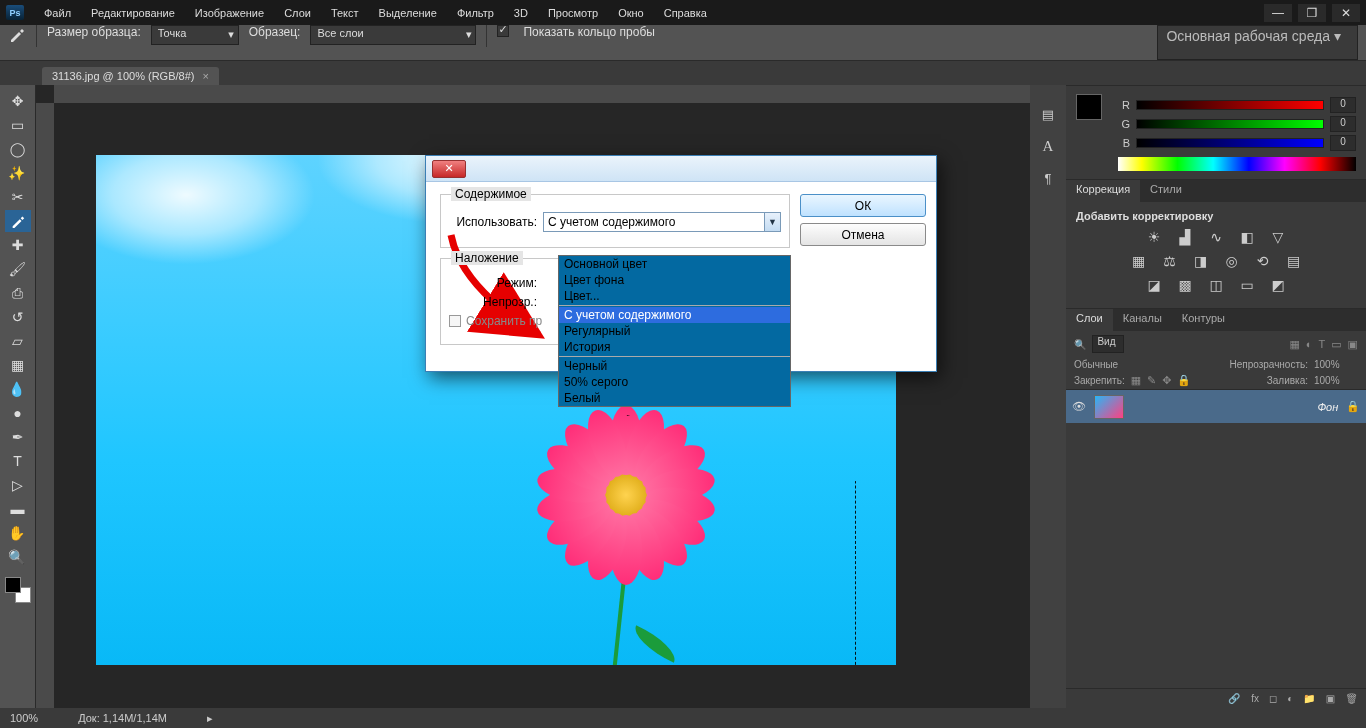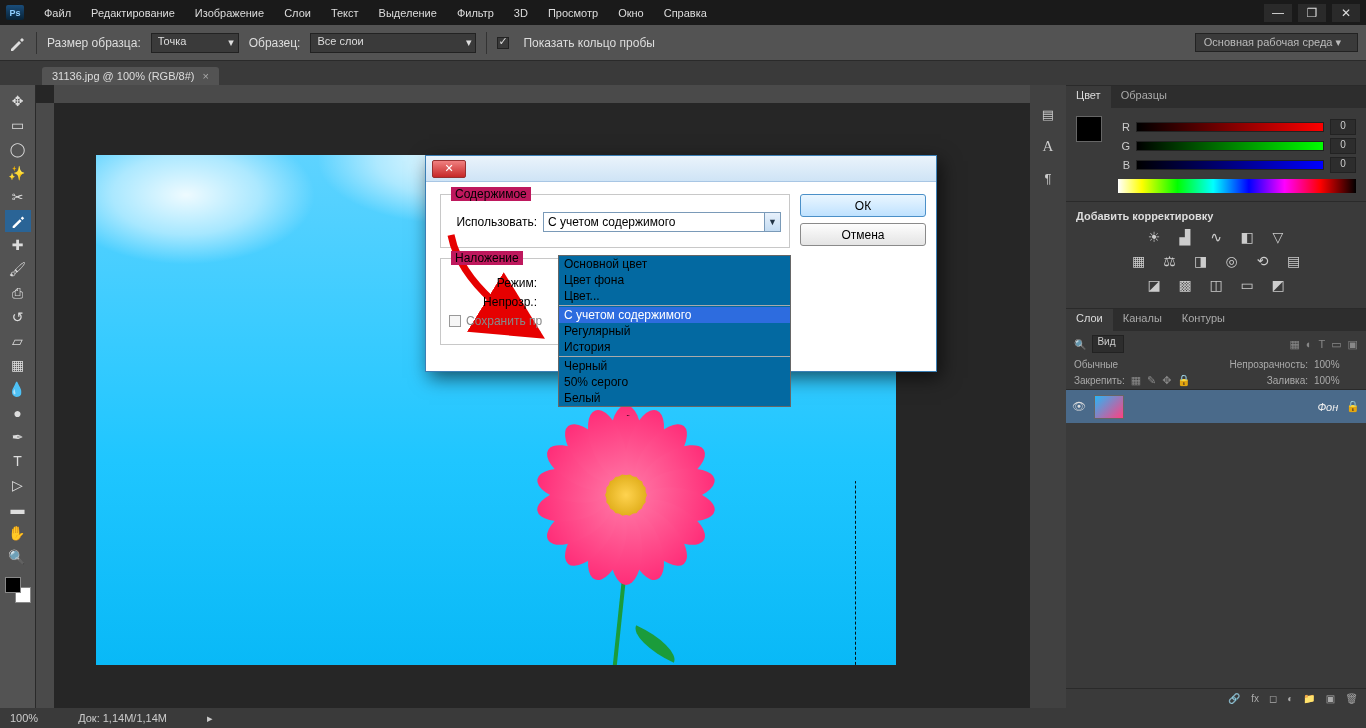--- a/index.html
+++ b/index.html
@@ -7,27 +7,27 @@
 
 
 .titlebar { height: 25px; background: #1a1a1a; display: flex; align-items: center; padding: 0 6px; }
 .ps-logo { width: 18px; height: 15px; background: linear-gradient(#1a4d7a,#082236); border-radius: 2px; color: #8fcfff; font-size: 9px; font-weight: bold; display: flex; align-items: center; justify-content: center; margin-right: 10px; }
 .menu { display: flex; gap: 0; }
 .menu span { padding: 4px 10px; color: #ddd; cursor: default; }
 .winctrl { margin-left: auto; display: flex; gap: 6px; }
 .winbtn { width: 28px; height: 18px; background: #2a2a2a; color: #ddd; display:flex; align-items:center; justify-content:center; font-size:12px; }
 
 
-.optbar { height: 36px; background: #535353; border-bottom: 1px solid #2a2a2a; display: flex; align-items: center; padding: 0 8px; gap: 10px; }
+.optbar { height: 36px; background: #535353; border-bottom: 1px solid #2a2a2a; display: flex; padding: 0 8px; gap: 10px; }
 .tool-icon-box { width: 18px; height: 18px; }
 .optlabel { color: #ddd; font-size: 12px; }
 .optselect { background: #3a3a3a; border: 1px solid #222; color: #ddd; height: 20px; padding: 1px 18px 1px 6px; font-size: 11px; position:relative; }
 .optcheck { width:12px; height:12px; background:#3a3a3a; border:1px solid #222; display:inline-block; margin-right:4px; position:relative;}
 .optcheck::after{content:"✓"; position:absolute; top:-3px; left:0; color:#ddd; font-size:11px;}
-.workspace-select { margin-left:auto; background:#3a3a3a; border:1px solid #222; padding:2px 16px 2px 8px; color:#bbb; font-size:11px; }
+.workspace-select { margin-left:auto; background:#3a3a3a; border:1px solid #222; padding:2px 16px 2px 8px; color:#bbb; font-size:14px; }
 
 
 .doctabs { height: 24px; background: #3a3a3a; display:flex; align-items:flex-end; padding-left: 42px;}
 .doctab { background:#535353; padding:3px 10px; color:#ddd; font-size:11px; border-top-left-radius:3px; border-top-right-radius:3px; display:flex; align-items:center; gap:8px;}
 .doctab .x { color:#aaa; }
 
 
 .main { position:absolute; top:85px; left:0; right:0; bottom:20px; display:flex; }
 .toolbar { width: 36px; background:#535353; display:flex; flex-direction:column; padding-top:4px; border-right:1px solid #2a2a2a;}
 .tool { width:26px; height:22px; margin:1px auto; display:flex; align-items:center; justify-content:center; color:#ddd; font-size:14px; position:relative;}
@@ -103,21 +103,21 @@
 .dialog { position:absolute; left:425px; top:155px; width:512px; background:#fff; border:1px solid #3b7fb5; box-shadow: 4px 6px 18px rgba(0,0,0,0.6); font-family: Tahoma; color:#000; font-size:12px;}
 .dlg-title { background: linear-gradient(#eaf3fb,#cfe4f6); height:26px; display:flex; align-items:center; padding:0 6px; border-bottom:1px solid #a8c6e4;}
 .dlg-title span { flex:1; }
 .dlg-close { width:34px; height:18px; background: linear-gradient(#f08080,#c62828); color:#fff; display:flex; align-items:center; justify-content:center; border:1px solid #963030; border-radius:2px; font-size:11px;}
 .dlg-body { display:flex; padding:12px 10px 16px 14px; gap:10px;}
 .dlg-left { flex:1; position:relative;}
 .dlg-right { width:126px; display:flex; flex-direction:column; gap:6px;}
 .dlg-btn { height:23px; background: linear-gradient(#fdfdfd,#e4e4e4); border:1px solid #8a8a8a; border-radius:3px; display:flex; align-items:center; justify-content:center; font-size:12px;}
 .dlg-btn.primary { background: linear-gradient(#eaf6ff,#bfe2ff); border-color:#4b90c8; }
 .groupbox { border:1px solid #c8c8c8; margin-bottom:10px; padding:12px 8px 10px 8px; position:relative;}
-.groupbox .legend { position:absolute; top:-8px; left:10px; background:#be185d; padding:0 4px; font-size:12px;}
+.groupbox .legend { position:absolute; top:-8px; left:10px; background:#e5e5e5; padding:0 4px; font-size:12px;}
 .form-row { display:flex; align-items:center; margin:5px 0; gap:6px;}
 .form-row .flabel { width:88px; text-align:right; font-size:12px;}
 .combo { flex:1; height:20px; border:1px solid #7a9ab8; background:#fff; display:flex; align-items:center; padding:0 4px; position:relative;}
 .combo .arrow { position:absolute; right:0; top:0; width:16px; height:100%; background: linear-gradient(#e8f1fb,#c4dcf2); border-left:1px solid #7a9ab8; display:flex; align-items:center; justify-content:center; font-size:9px; color:#234;}
 .chkrow { display:flex; align-items:center; gap:5px; color:#888; margin-top:4px;}
 .chkbox { width:12px; height:12px; border:1px solid #999; background:#f6f6f6;}
 
 
 .dropdown { position:absolute; left:117px; top:60px; width:233px; background:#0369a1; border:1px solid #666; z-index:10;}
 .dropdown .opt { padding:1px 5px; font-size:12px;}
@@ -251,24 +251,20 @@
 
   <div class="rightstack">
     <div class="dockicons">
       <div class="di">▤</div>
       <div class="di" style="font-family:serif;font-size:15px;">A</div>
       <div class="di">¶</div>
     </div>
     <div class="panels">
 
       <div class="panel colorp">
-        <div class="panel-tabs">
-          <div class="ptab active">Цвет</div>
-          <div class="ptab">Образцы</div>
-        </div>
         <div class="panel-body" style="display:flex; gap:6px;">
           <div class="swatch"></div>
           <div style="flex:1;">
             <div class="colorp-row">
                 <span class="lbl">R</span>
                 <div class="cslider r"></div>
                 <div class="cval">0</div>
               </div>
             <div class="colorp-row">
                 <span class="lbl">G</span>
@@ -279,20 +275,24 @@
                 <span class="lbl">B</span>
                 <div class="cslider b"></div>
                 <div class="cval">0</div>
               </div>
             <div class="spectrum"></div>
           </div>
         </div>
       </div>
 
       <div class="panel adjust">
+        <div class="panel-tabs">
+          <div class="ptab active">Коррекция</div>
+          <div class="ptab">Стили</div>
+        </div>
         <div class="panel-body">
           <div class="hdr">Добавить корректировку</div>
           <div class="iconrow">
             <div class="aicon">☀</div>
             <div class="aicon">▟</div>
             <div class="aicon">∿</div>
             <div class="aicon">◧</div>
             <div class="aicon">▽</div>
           </div>
           <div class="iconrow">

